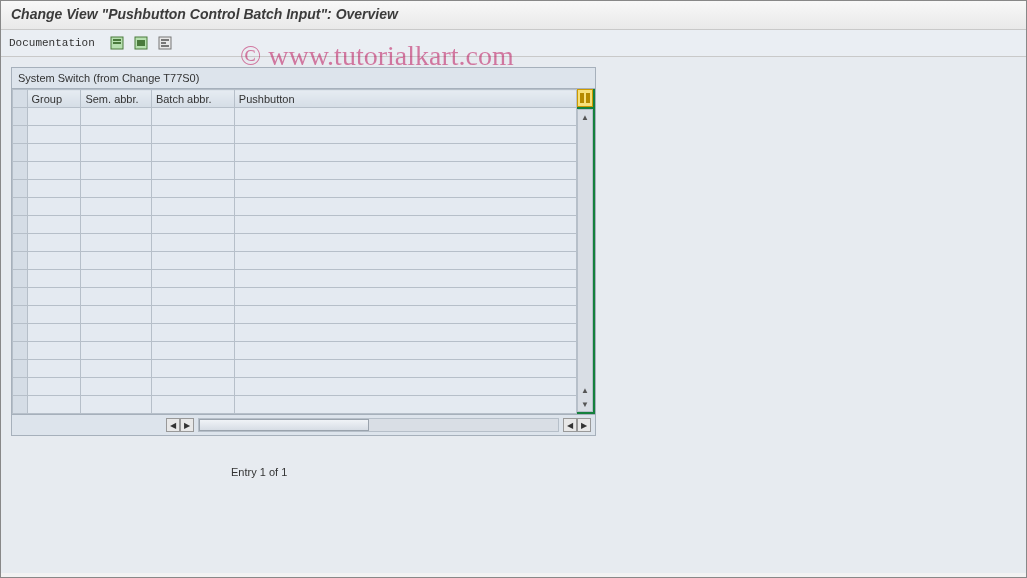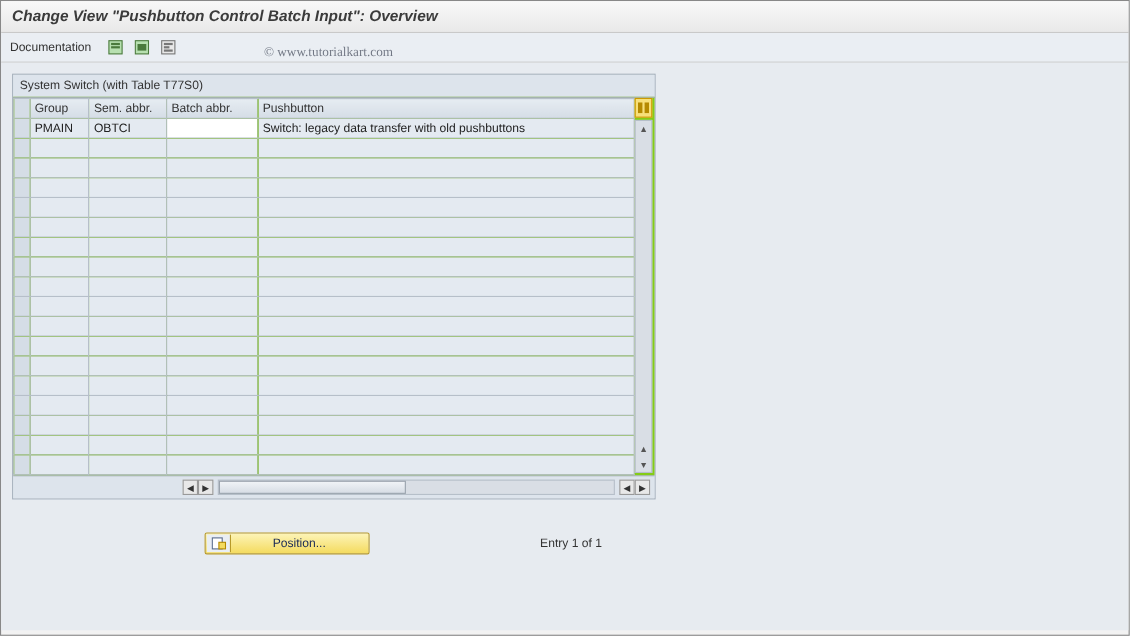--- a/index.html
+++ b/index.html
@@ -24,21 +24,21 @@
       color: #3b3b3b;
     }
     .toolbar {
       background: #eaeef3;
       padding: 5px 8px;
       border-bottom: 1px solid #c9c9c9;
       display: flex;
       align-items: center;
       gap: 8px;
     }
-    .toolbar-label { color: #333; margin-right: 6px; }
+    .toolbar-label { color: #333; margin-right: 6px; font-family: Liberation Mono, monospace; }
     .toolbar-icon {
       width: 16px; height: 16px;
       display: inline-flex; align-items: center; justify-content: center;
       cursor: pointer;
     }
     .content-area {
       padding: 10px;
       background: #e7ebf0;
       height: calc(100% - 60px);
     }
@@ -48,21 +48,21 @@
       width: 585px;
       padding: 0;
     }
     .panel-header {
       padding: 4px 6px;
       color: #333;
       background: #dde4ec;
     }
     .grid-wrap {
       position: relative;
-      background: #84cc16;
+      background: #15803d;
       border-top: 1px solid #a6b0bb;
     }
     table.grid {
       border-collapse: collapse;
       table-layout: fixed;
       width: 565px;
     }
     table.grid th, table.grid td {
       border: 1px solid #b6bfc9;
       height: 18px;
@@ -159,23 +159,23 @@
       border-right: 1px solid #b89a2a;
       display:flex; align-items:center; justify-content:center;
     }
     .position-btn .label {
       flex:1; text-align:center; color:#1a2a55; font-size:11px;
     }
     .entry-text { color: #333; margin-left: 45px; }
     .watermark {
       position: absolute;
       top: 40px; left: 240px;
-      color: #0f172a;
+      color: #be185d;
       opacity: 0.55;
-      font-size: 12px;
+      font-size: 28px;
       font-family: serif;
       pointer-events: none;
     }
   </style>
 </head>
 <body>
 
 <div class="title-bar">
   <h1>Change View "Pushbutton Control Batch Input": Overview</h1>
 </div>
@@ -202,40 +202,33 @@
         <rect x="3" y="6" width="5" height="2" fill="#777"></rect>
         <rect x="3" y="9" width="8" height="2" fill="#777"></rect>
       </svg>
   </span>
 </div>
 
 <div class="watermark">© www.tutorialkart.com</div>
 
 <div class="content-area">
   <div class="panel">
-    <div class="panel-header">System Switch (with Table T77S0)</div>
+    <div class="panel-header">System Switch (from Change T77S0)</div>
     <div class="grid-wrap">
       <table class="grid">
         <thead>
           <tr>
             <th class="col-sel"></th>
             <th class="col-group">Group</th>
             <th class="col-sem">Sem. abbr.</th>
             <th class="col-val">Batch abbr.</th>
             <th class="col-desc">Pushbutton</th>
           </tr>
         </thead>
         <tbody>
-          <tr>
-            <td class="col-sel"></td>
-            <td class="data">PMAIN</td>
-            <td class="data">OBTCI</td>
-            <td class="editable"></td>
-            <td class="data">Switch: legacy data transfer with old pushbuttons</td>
-          </tr>
 
           <tr>
               <td class="col-sel"></td>
               <td class="data"></td>
               <td class="data"></td>
               <td class="data"></td>
               <td class="data"></td>
             </tr>
           <tr>
               <td class="col-sel"></td>
@@ -374,24 +367,15 @@
         <div class="hscroll-thumb"></div>
       </div>
       <div class="hscroll-arrows">
         <div class="arrow">◀</div>
         <div class="arrow">▶</div>
       </div>
     </div>
   </div>
 
   <div class="footer-row">
-    <div class="position-btn">
-      <span class="icon-slot">
-        <svg width="14" height="14">
-            <rect x="1" y="2" width="9" height="10" fill="#fff" stroke="#5a6b8c"></rect>
-            <rect x="7" y="6" width="6" height="6" fill="#f4db5f" stroke="#b58a00"></rect>
-          </svg>
-      </span>
-      <span class="label">Position...</span>
-    </div>
     <span class="entry-text">Entry 1 of 1</span>
   </div>
 </div>
 
 </body></html>

